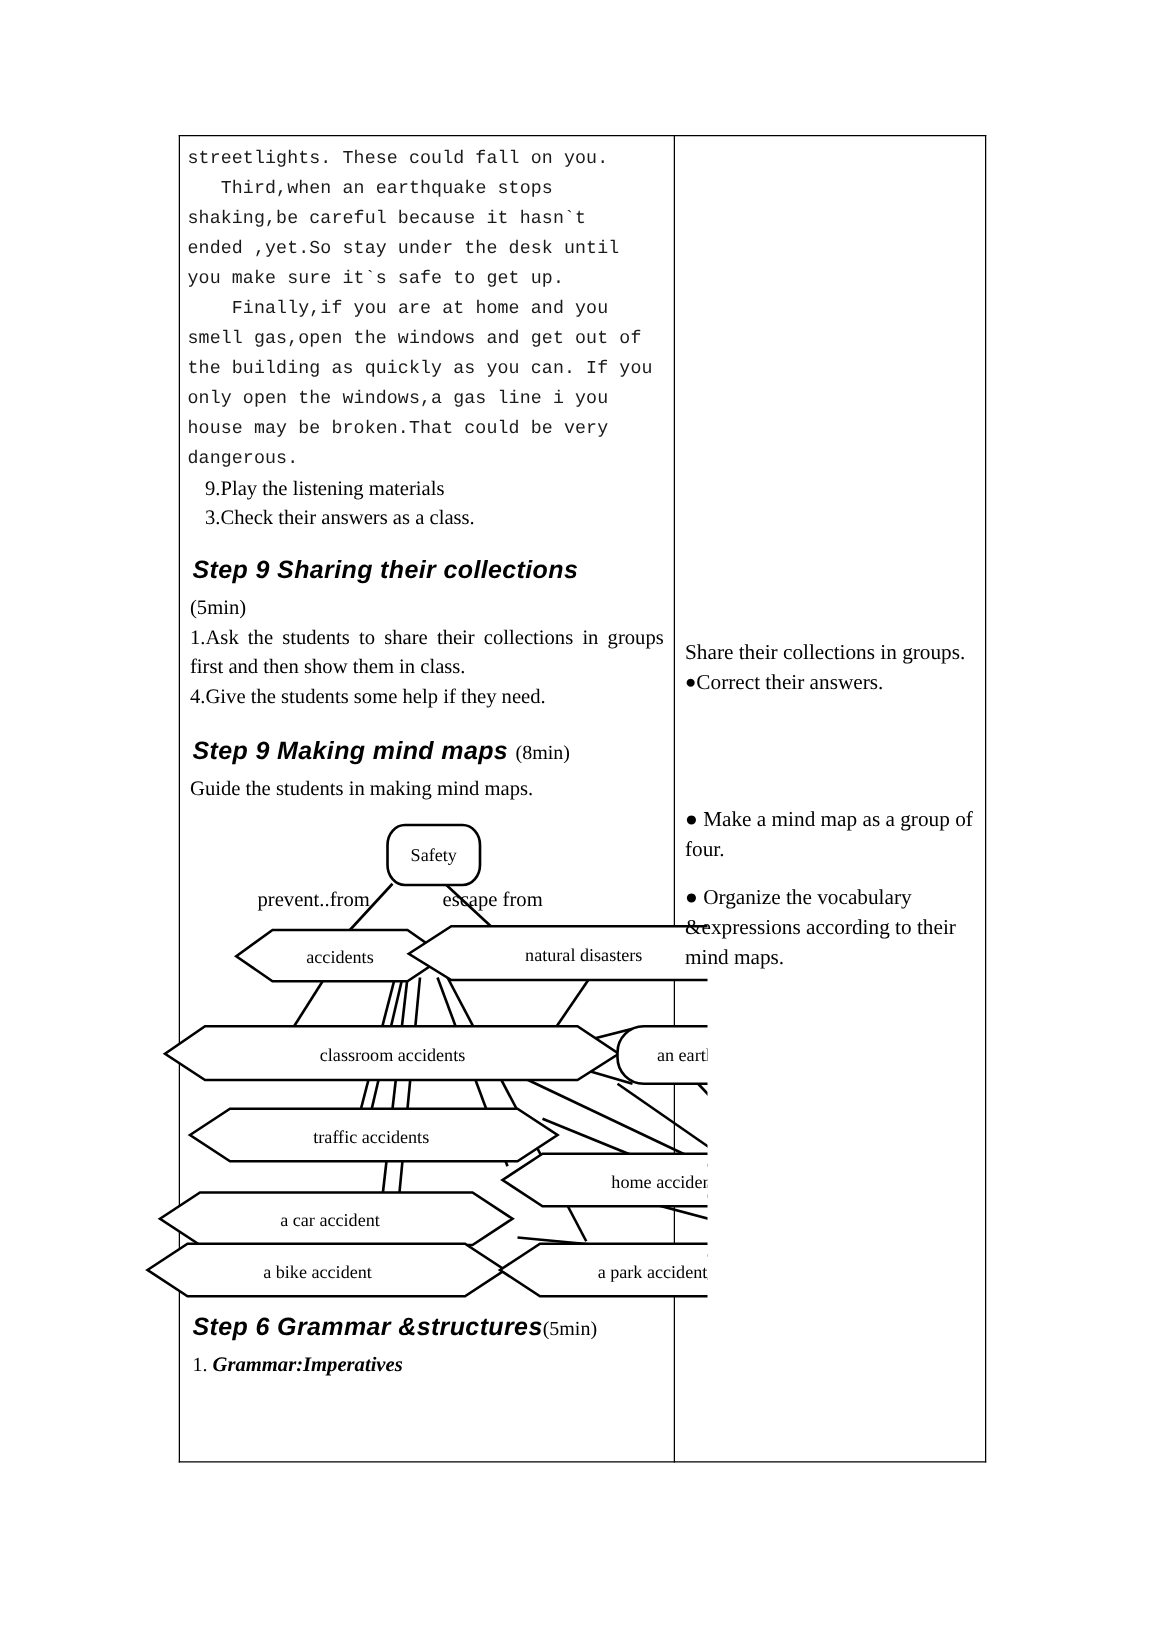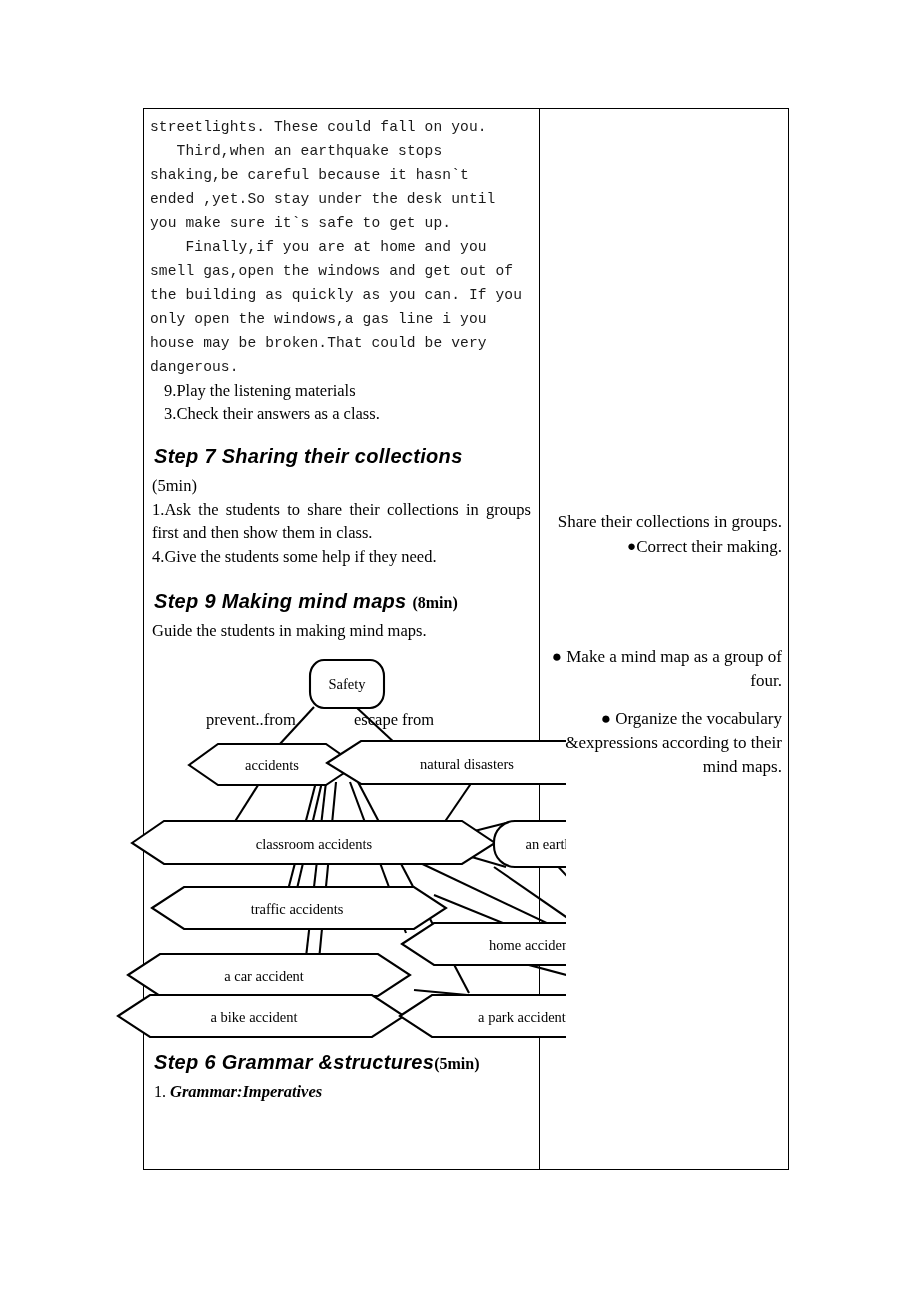--- a/index.html
+++ b/index.html
@@ -36,21 +36,20 @@
   .col-left { width: 381px; }
   .col-right { width: 265px; }
   .cell-inner-left {
     padding: 6px 8px 4px 6px;
     min-height: 1050px;
     position: relative;
   }
   .cell-inner-right {
     padding: 6px 6px 4px 8px;
     position: relative;
-    text-align: right;
   }
 
   
   .passage {
     font-family: "Liberation Mono", monospace;
     font-size: 14.6px;
     line-height: 24px;
     letter-spacing: 0.1px;
     color: #1a1a1a;
     white-space: pre-wrap;
@@ -67,21 +66,21 @@
     font-family: "Liberation Sans", sans-serif;
     font-weight: bold;
     font-style: italic;
     font-size: 20px;
     letter-spacing: 0.3px;
     margin: 20px 0 6px 4px;
   }
   .step-head .sub {
     font-family: "Liberation Serif", serif;
     font-style: normal;
-    font-weight: bold;
+    font-weight: normal;
     font-size: 16px;
     letter-spacing: 0;
   }
   .step-head-tight {
     margin-top: 22px;
   }
 
   .body-text {
     font-size: 16.5px;
     line-height: 23.5px;
@@ -169,21 +168,21 @@
 <span>smell gas,open the windows and get out of</span>
 <span>the building as quickly as you can. If you</span>
 <span>only open the windows,a gas line i you</span>
 <span>house may be broken.That could be very</span>
 <span>dangerous.</span></div>
 
           <div class="numbered">9.Play the listening materials</div>
           <div class="numbered">3.Check their answers as a class.</div>
 
           <div class="step-head">
-            <span>Step 7  Sharing their collections</span>
+            <span>Step 9  Sharing their collections</span>
           </div>
           <div class="body-text">(5min)</div>
           <div class="body-text justify">1.Ask the students to share their collections in groups first and then show them in class.</div>
           <div class="body-text">4.Give the students some help if they need.</div>
 
           <div class="step-head step-head-tight">
             <span>Step 9  Making mind maps</span>
             <span class="sub">(8min)</span>
           </div>
           <div class="body-text">Guide the students in making mind maps.</div>
@@ -316,21 +315,21 @@
         </div>
       </td>
 
       <td class="col-right">
         <div class="cell-inner-right">
 
           <div style="height:395px;"></div>
 
           <div class="right-block">
             <p class="right-line">Share their collections in groups.</p>
-            <p class="right-line"><span class="bullet-dot">●</span><span>Correct their making.</span></p>
+            <p class="right-line"><span class="bullet-dot">●</span><span>Correct their answers.</span></p>
           </div>
 
           <div style="height:72px;"></div>
 
           <div class="right-block">
             <p class="right-line">● Make a mind map as a group of four.</p>
           </div>
           <div class="right-block">
             <p class="right-line">●  Organize the vocabulary &amp;expressions according to their mind maps.</p>
           </div>

